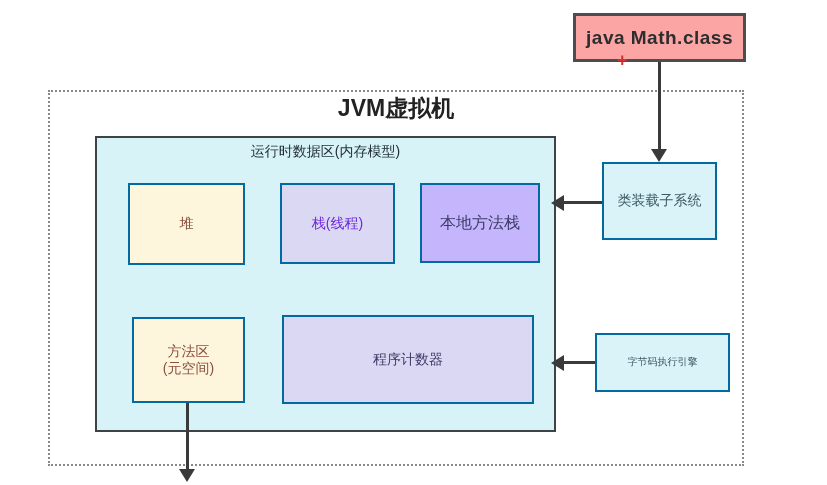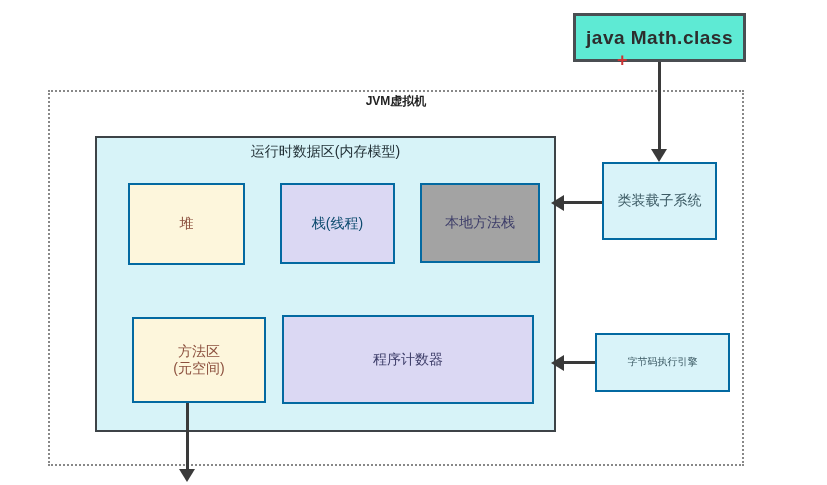--- a/index.html
+++ b/index.html
@@ -16,41 +16,41 @@
     box-sizing: border-box;
     border: 2px solid #0369a1;
     display: flex;
     align-items: center;
     justify-content: center;
     text-align: center;
     line-height: 1.25;
   }
   .java-class-box {
     left: 573px; top: 13px; width: 173px; height: 49px;
-    background: #5eead4;
+    background: #fca5a5;
     border-width: 3px;
     border-color: #4a4e52;
     font-size: 19px; font-weight: bold; color: #2d2d2d;
     letter-spacing: 0.5px;
   }
   .plus-marker {
     position: absolute; left: 617px; top: 50px;
     color: #cc3333; font-size: 18px; font-weight: bold;
   }
   .dashed-box {
     position: absolute;
     left: 48px; top: 90px; width: 696px; height: 376px;
     box-sizing: border-box;
     border: 2px dotted #888888;
   }
   .jvm-title {
     position: absolute;
     left: 48px; top: 93px; width: 696px;
     text-align: center;
-    font-size: 12px; font-weight: bold; color: #222222;
+    font-size: 23px; font-weight: bold; color: #222222;
   }
   .runtime-box {
     position: absolute;
     left: 95px; top: 136px; width: 461px; height: 296px;
     box-sizing: border-box;
     background: #d7f3f8;
     border: 2px solid #3d4347;
   }
   .runtime-title {
     position: absolute;
@@ -59,29 +59,29 @@
     font-size: 14px; font-weight: normal; color: #1f2d33;
   }
   .heap-box {
     left: 128px; top: 183px; width: 117px; height: 82px;
     background: #fdf6dc;
     font-size: 14px; color: #8b4f3d;
   }
   .stack-box {
     left: 280px; top: 183px; width: 115px; height: 81px;
     background: #dbd8f3;
-    font-size: 14px; color: #0c4a6e;
+    font-size: 14px; color: #6d28d9;
   }
   .native-stack-box {
     left: 420px; top: 183px; width: 120px; height: 80px;
-    background: #a3a3a3;
-    font-size: 14px; color: #3c3c68;
+    background: #c4b5fd;
+    font-size: 16px; color: #3c3c68;
   }
   .method-area-box {
-    left: 132px; top: 317px; width: 134px; height: 86px;
+    left: 132px; top: 317px; width: 113px; height: 86px;
     background: #fdf6dc;
     font-size: 14px; color: #8b4f3d;
     flex-direction: column;
   }
   .program-counter-box {
     left: 282px; top: 315px; width: 252px; height: 89px;
     background: #dbd8f3;
     font-size: 14px; color: #3c3c68; font-family: Liberation Serif, serif;
   }
   .class-loader-box {

